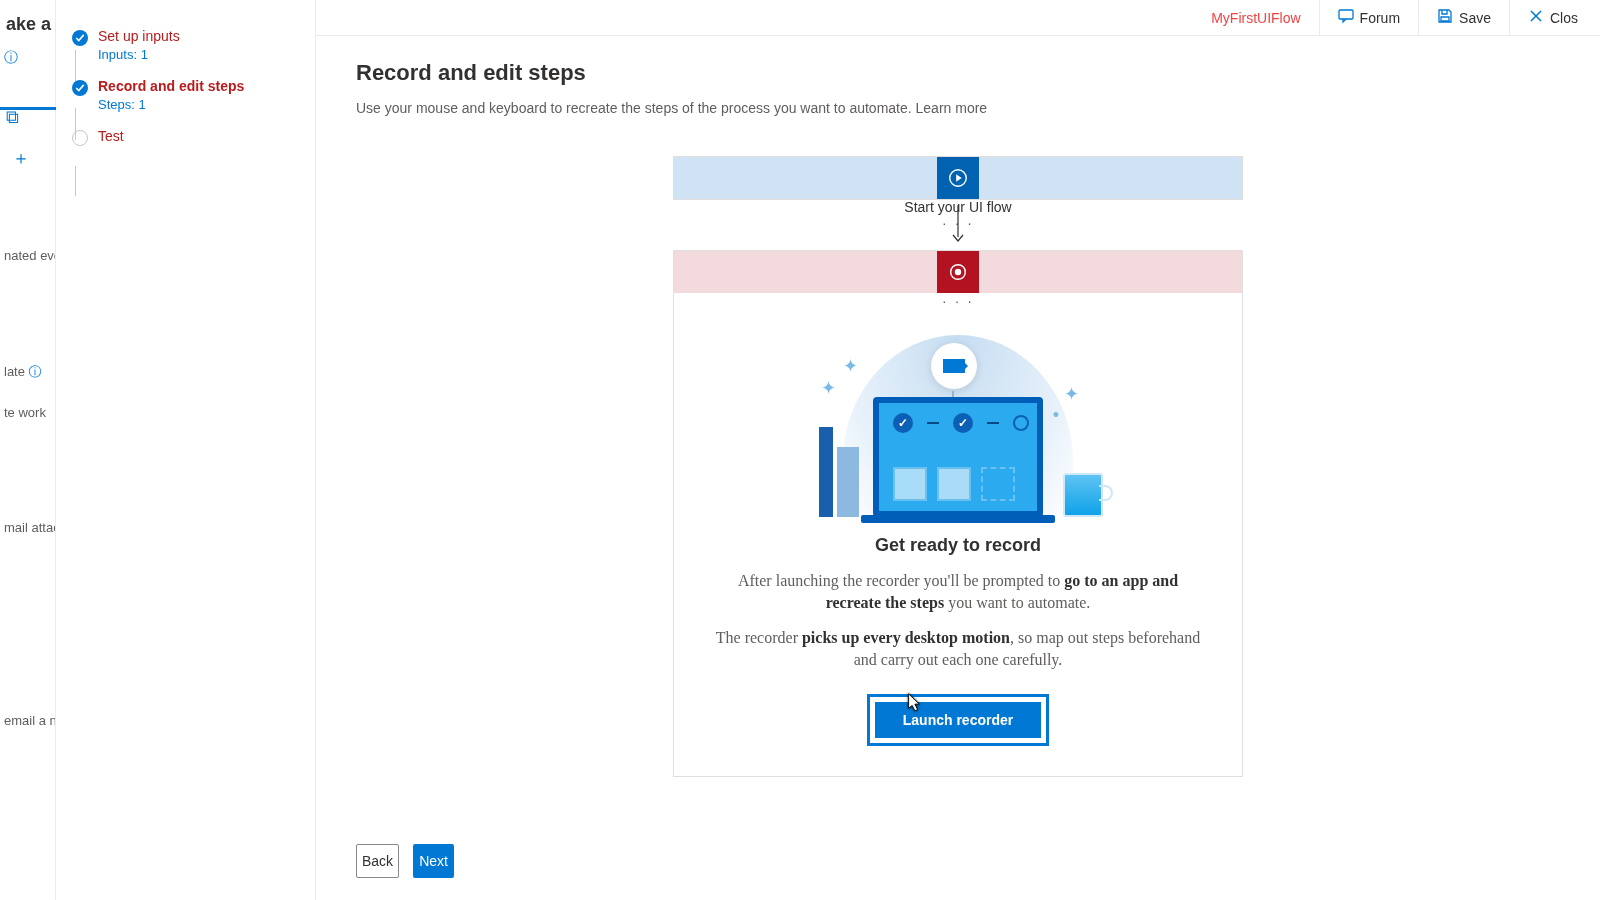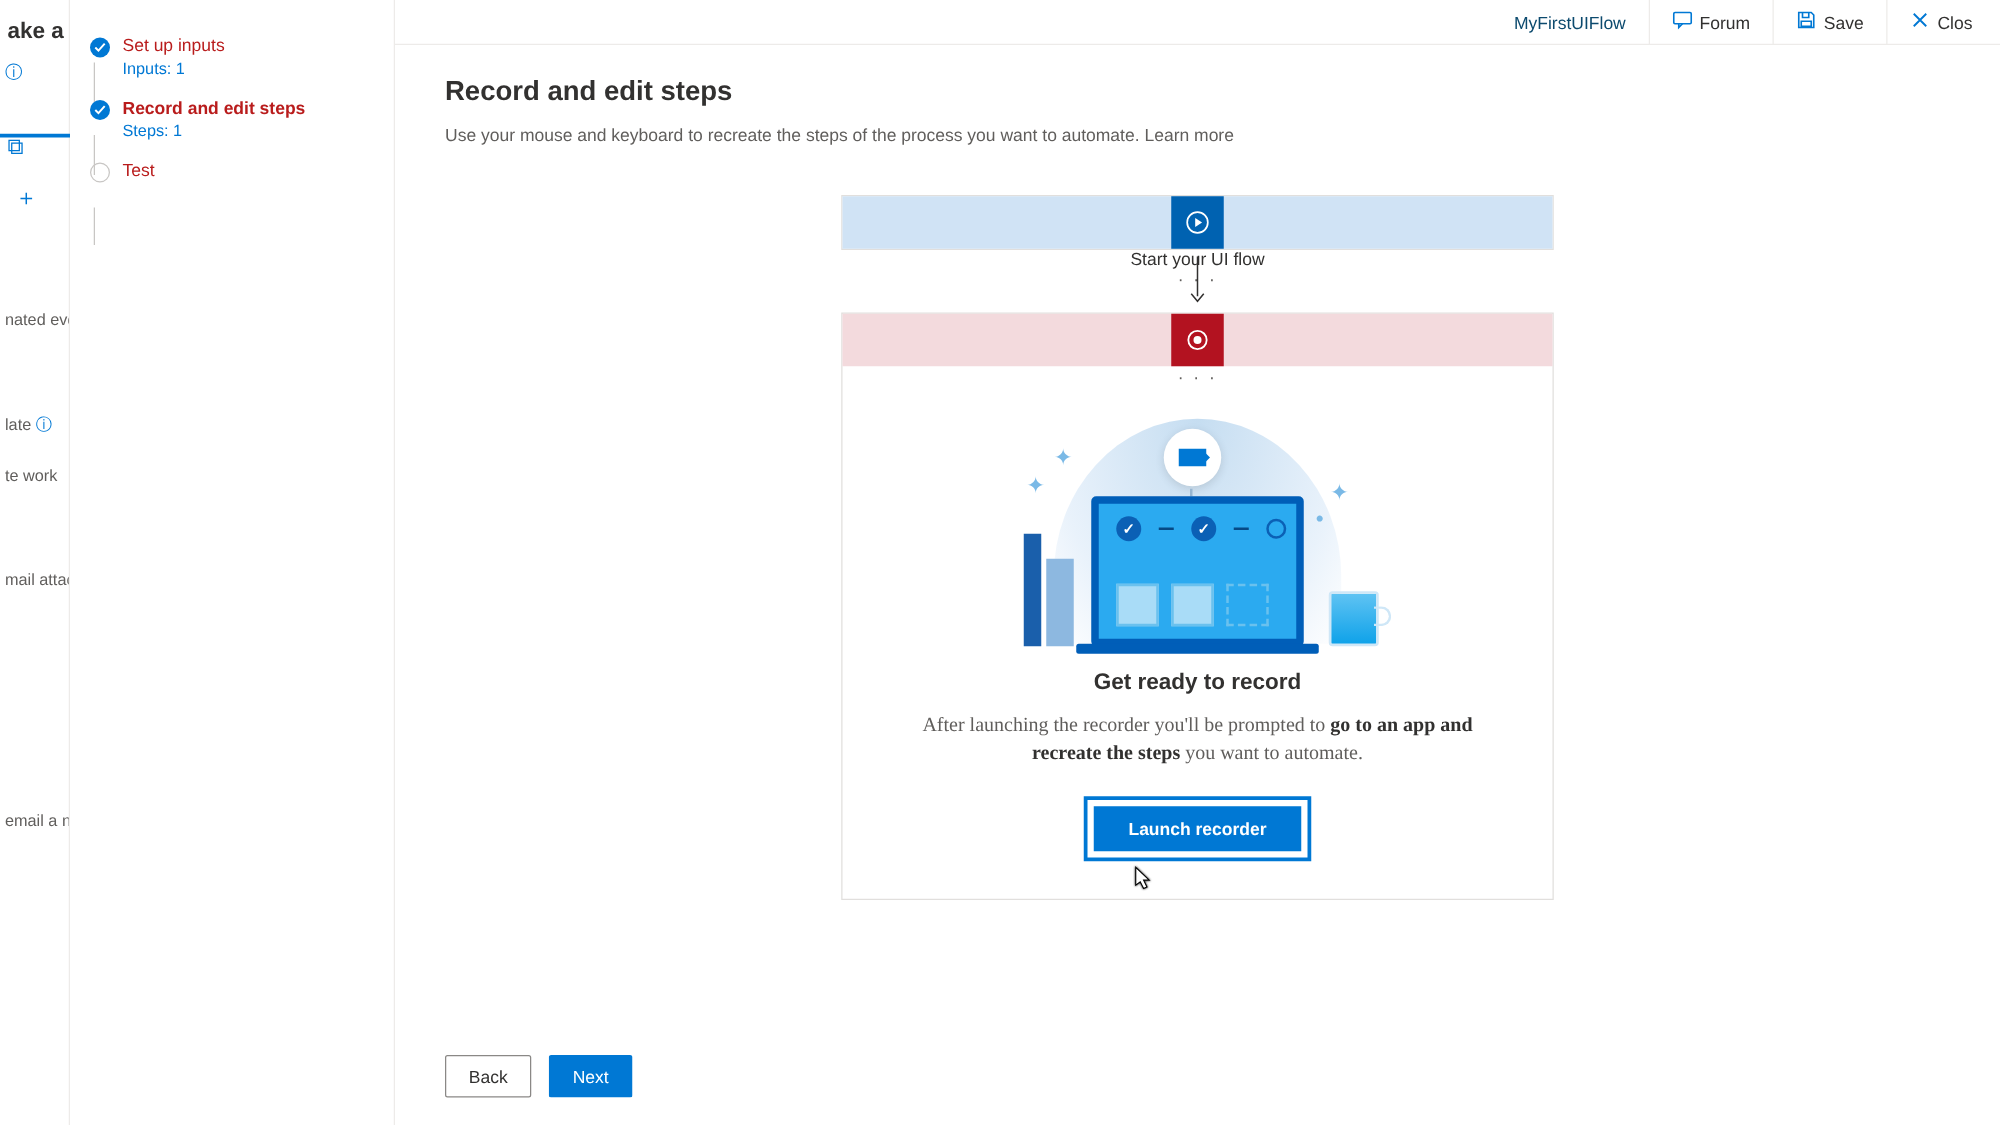--- a/index.html
+++ b/index.html
@@ -5,21 +5,21 @@
   * { box-sizing: border-box; margin: 0; padding: 0; }
   body { font-family: "Segoe UI", -apple-system, sans-serif; font-size: 14px; color: #323130; background: #fff; overflow: hidden; width: 1600px; height: 900px; position: relative; }
 
   
   .far-left { position: absolute; left: 0; top: 0; width: 56px; height: 100%; background: #fff; border-right: 1px solid #edebe9; }
   .far-left .heading-fragment { font-size: 18px; font-weight: 600; padding: 14px 6px; white-space: nowrap; overflow: hidden; }
   .far-left .info-tiny { color: #0078d4; font-size: 14px; padding-left: 4px; }
   .far-left .icon-stack { padding: 40px 6px; }
   .far-left .icon-stack div { margin-bottom: 18px; color: #0078d4; font-size: 18px; }
   .far-left .trunc { font-size: 13px; color: #605e5c; padding: 4px 4px; white-space: nowrap; overflow: hidden; margin: 16px 0;}
-  .far-left .trunc.big { margin-top:60px; }
+  .far-left .trunc.big { margin-top:92px; }
   .far-left .plus { font-size:22px; color:#0078d4; padding-left:6px;}
 
   .blue-bar { position:absolute; left:0; top:107px; width:56px; height:3px; background:#0078d4;}
 
   
   .wizard { position: absolute; left: 56px; top: 0; width: 260px; height: 100%; padding: 20px 10px; background: #fff; border-right: 1px solid #edebe9;}
   .step { display: flex; align-items: flex-start; padding: 8px 6px; position: relative;}
   .step .bullet { width: 16px; height: 16px; border-radius: 50%; margin-right: 10px; margin-top: 2px; flex: 0 0 auto; display:flex; align-items:center; justify-content:center;}
   .step .bullet.done { background: #0078d4; }
   .step .bullet.done svg { width:10px; height:10px; }
@@ -27,21 +27,21 @@
   .step .label { font-size: 14px; color: #b91c1c; }
   .step.current .label { font-weight: 600; }
   .step .sub { font-size: 13px; color: #0078d4; margin-top: 3px; }
   .step-line { position:absolute; left:19px; width:1px; background:#c8c6c4;}
   .line1 { top:50px; height:32px;}
   .line2 { top:108px; height:32px;}
   .line3 { top:166px; height:30px;}
 
   
   .topbar { position: absolute; left: 316px; right: 0; top: 0; height: 36px; border-bottom: 1px solid #edebe9; display: flex; align-items: center; justify-content: flex-end; padding: 0 4px;}
-  .topbar .flowname { font-size: 14px; color: #0c4a6e; padding: 0 18px; }
+  .topbar .flowname { font-size: 14px; color: #ef4444; padding: 0 18px; }
   .topbar .tbtn { display: flex; align-items: center; gap: 6px; padding: 0 18px; height: 36px; border-left: 1px solid #edebe9; cursor: pointer; color: #323130;}
   .topbar .tbtn svg { width:16px; height:16px; }
   .topbar .tbtn .ic { color:#0078d4; }
 
   
   .main { position: absolute; left: 316px; right: 0; top: 36px; bottom: 0; padding: 24px 40px; overflow: auto; }
   .main h1 { font-size: 22px; font-weight: 600; margin-bottom: 14px; }
   .main .desc { font-size: 14px; color: #605e5c; margin-bottom: 40px;}
   .main .desc a { color: #605e5c; text-decoration: none; }
 
@@ -84,21 +84,21 @@
   .illus .spark { position:absolute; color:#7ab9e6; font-size:18px;}
   .illus .s1{left:8px; top:60px;} .illus .s2{left:30px;top:38px;} .illus .s3{right:24px; top:66px;} .illus .s4{right:44px; top:88px;}
 
   .card-body h2 { font-size:18px; font-weight:600; margin: 10px 0 14px;}
   .card-body p { font-size:16px; color:#605e5c; line-height:1.4; margin-bottom:12px;font-family:Liberation Serif, serif;}
   .card-body p b { color:#323130; font-weight:600;}
   .launch-wrap { display:inline-block; padding:5px; border:3px solid #0078d4; margin-top:10px;}
   .launch { background:#0078d4; color:#fff; border:none; padding:10px 28px; font-size:14px; font-weight:600; cursor:pointer;}
 
   .footer-btns { position:absolute; bottom:22px; left:40px; display:flex; gap:14px;}
-  .btn { padding: 8px 18px; font-size:14px; border-radius:2px; cursor:pointer; border:1px solid transparent;}
+  .btn { padding: 8px 5px; font-size:14px; border-radius:2px; cursor:pointer; border:1px solid transparent;}
   .btn.secondary { background:#fff; border:1px solid #8a8886; color:#323130;}
   .btn.primary { background:#0078d4; color:#fff;}
 
   .cursor { position:absolute; left:905px; top:692px; width:18px; height:20px; z-index:50;}
   .cursor svg { filter: drop-shadow(0 0 1px #000);}
 </style>
 </head>
 <body>
 
 <div class="far-left">
@@ -236,20 +236,21 @@
               </div>
           </div>
           <div class="laptop-base"></div>
           <div class="cup">
               <div class="body"></div>
               <div class="handle"></div>
             </div>
         </div>
         <h2>Get ready to record</h2>
         <p><span>After launching the recorder you'll be prompted to </span><b>go to an app and recreate the steps</b><span> you want to automate.</span></p>
+        <p><span>The recorder </span><b>picks up every desktop motion</b><span>, so map out steps beforehand and carry out each one carefully.</span></p>
         <div class="launch-wrap">
           <button class="launch">Launch recorder</button>
         </div>
       </div>
     </div>
   </div>
 
   <div class="footer-btns">
     <button class="btn secondary">Back</button>
     <button class="btn primary">Next</button>

